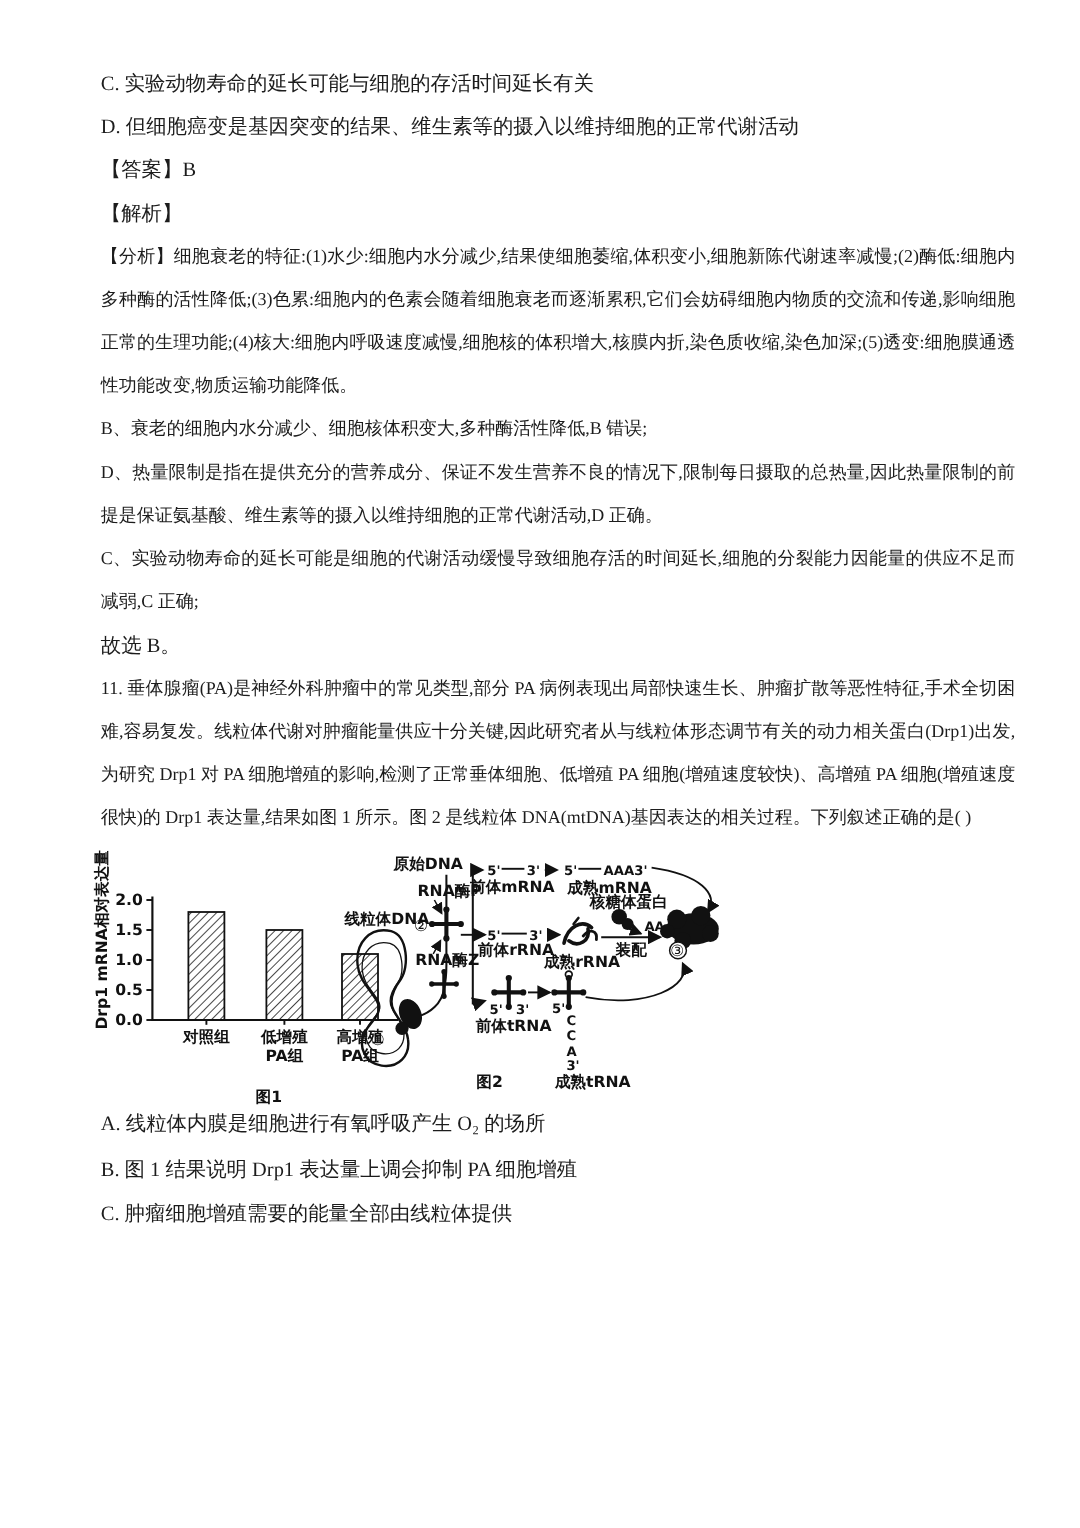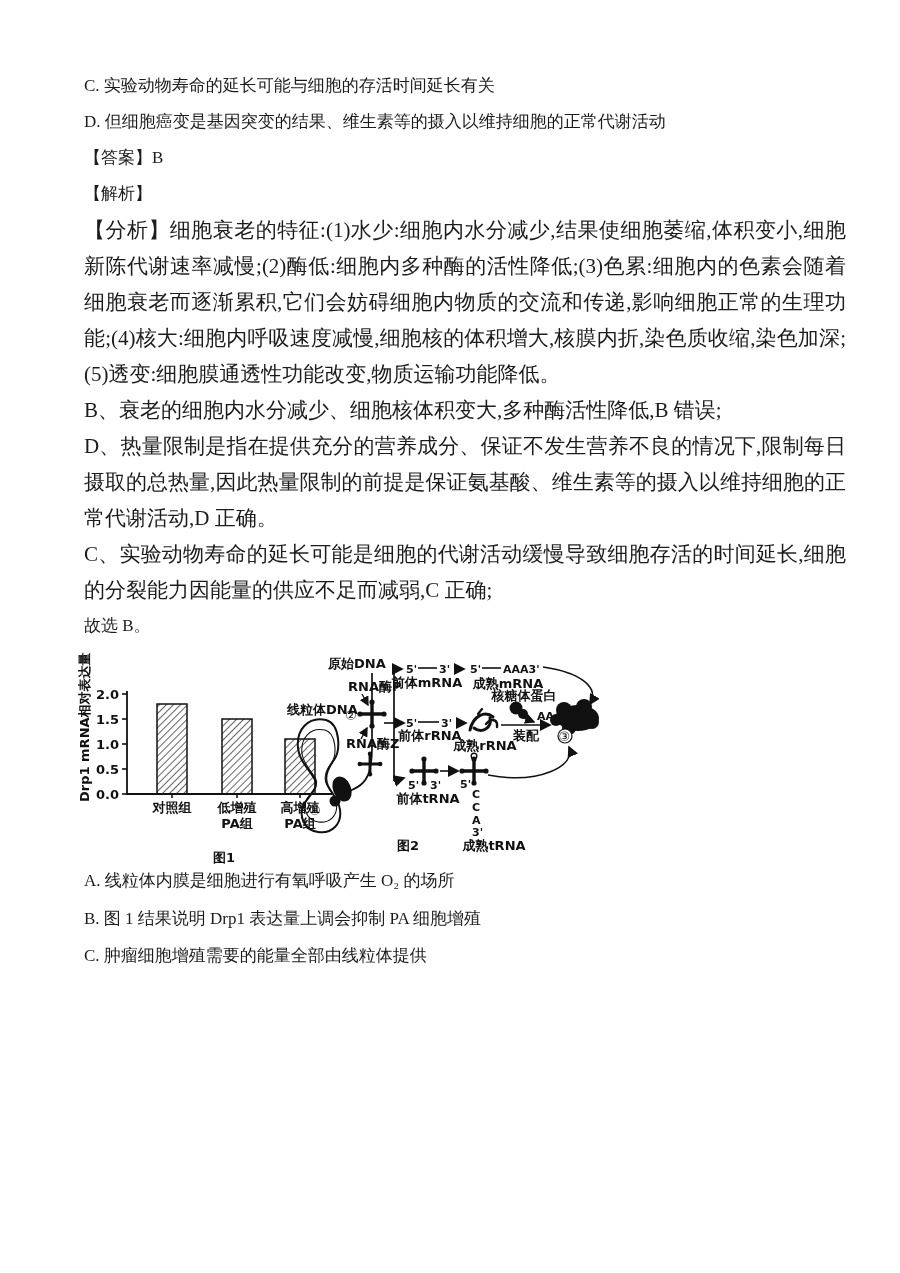--- a/index.html
+++ b/index.html
@@ -1,19 +1,19 @@
 <!DOCTYPE html>
 <html><head>
 <meta charset="utf-8">
 <style>
   html,body{margin:0;padding:0;background:#ffffff;}
   body{width:900px;height:1273px;position:relative;overflow:hidden;
        font-family:"Liberation Serif","DejaVu Serif",serif;color:#1c1c1c;}
-  .doc{padding:68px 54px 0 84px;}
-  .para{font-size:21px;line-height:36px;text-align:justify;margin:0;}
+  .doc{padding:52px 54px 0 84px;}
+  .para{font-size:15px;line-height:36px;text-align:justify;margin:0;}
   .single{font-size:17px;line-height:36px;text-align:left;margin:0;}
   .figure-row{position:relative;height:214px;margin-top:4px;}
   .fig1{position:absolute;left:-12px;top:16px;}
   .fig2{position:absolute;left:202px;top:0;}
   .options .single{line-height:37.5px;font-family:Liberation Serif, serif;}
   
   .figtxt{font-family:"DejaVu Sans","Liberation Sans",sans-serif;font-weight:bold;
           font-size:13px;fill:#111;}
   .figsm{font-family:"DejaVu Sans","Liberation Sans",sans-serif;font-weight:bold;
          font-size:11px;fill:#111;}
@@ -28,20 +28,21 @@
   <p class="single">C. 实验动物寿命的延长可能与细胞的存活时间延长有关</p>
   <p class="single">D. 但细胞癌变是基因突变的结果、维生素等的摄入以维持细胞的正常代谢活动</p>
   <p class="single">【答案】B</p>
   <p class="single">【解析】</p>
   <p class="para">【分析】细胞衰老的特征:(1)水少:细胞内水分减少,结果使细胞萎缩,体积变小,细胞新陈代谢速率减慢;(2)酶低:细胞内多种酶的活性降低;(3)色累:细胞内的色素会随着细胞衰老而逐渐累积,它们会妨碍细胞内物质的交流和传递,影响细胞正常的生理功能;(4)核大:细胞内呼吸速度减慢,细胞核的体积增大,核膜内折,染色质收缩,染色加深;(5)透变:细胞膜通透性功能改变,物质运输功能降低。</p>
   <p class="para">B、衰老的细胞内水分减少、细胞核体积变大,多种酶活性降低,B 错误;</p>
   <p class="para">D、热量限制是指在提供充分的营养成分、保证不发生营养不良的情况下,限制每日摄取的总热量,因此热量限制的前提是保证氨基酸、维生素等的摄入以维持细胞的正常代谢活动,D 正确。</p>
   <p class="para">C、实验动物寿命的延长可能是细胞的代谢活动缓慢导致细胞存活的时间延长,细胞的分裂能力因能量的供应不足而减弱,C 正确;</p>
   <p class="single">故选 B。</p>
 
+  <p class="para">11. 垂体腺瘤(PA)是神经外科肿瘤中的常见类型,部分 PA 病例表现出局部快速生长、肿瘤扩散等恶性特征,手术全切困难,容易复发。线粒体代谢对肿瘤能量供应十分关键,因此研究者从与线粒体形态调节有关的动力相关蛋白(Drp1)出发,为研究 Drp1 对 PA 细胞增殖的影响,检测了正常垂体细胞、低增殖 PA 细胞(增殖速度较快)、高增殖 PA 细胞(增殖速度很快)的 Drp1 表达量,结果如图 1 所示。图 2 是线粒体 DNA(mtDNA)基因表达的相关过程。下列叙述正确的是(      )</p>
 
   <div class="figure-row">
 
     <svg class="fig1" id="fig1svg" width="280" height="205" viewBox="0 0 280 205">
         <defs>
           <pattern id="hatch" patternUnits="userSpaceOnUse" width="5" height="5" patternTransform="rotate(45)">
             <line x1="0" y1="0" x2="0" y2="5" stroke="#111" stroke-width="1.3"></line>
           </pattern>
         </defs>
         <line x1="50" y1="130" x2="55" y2="130" stroke="#111" stroke-width="1.6"></line>

